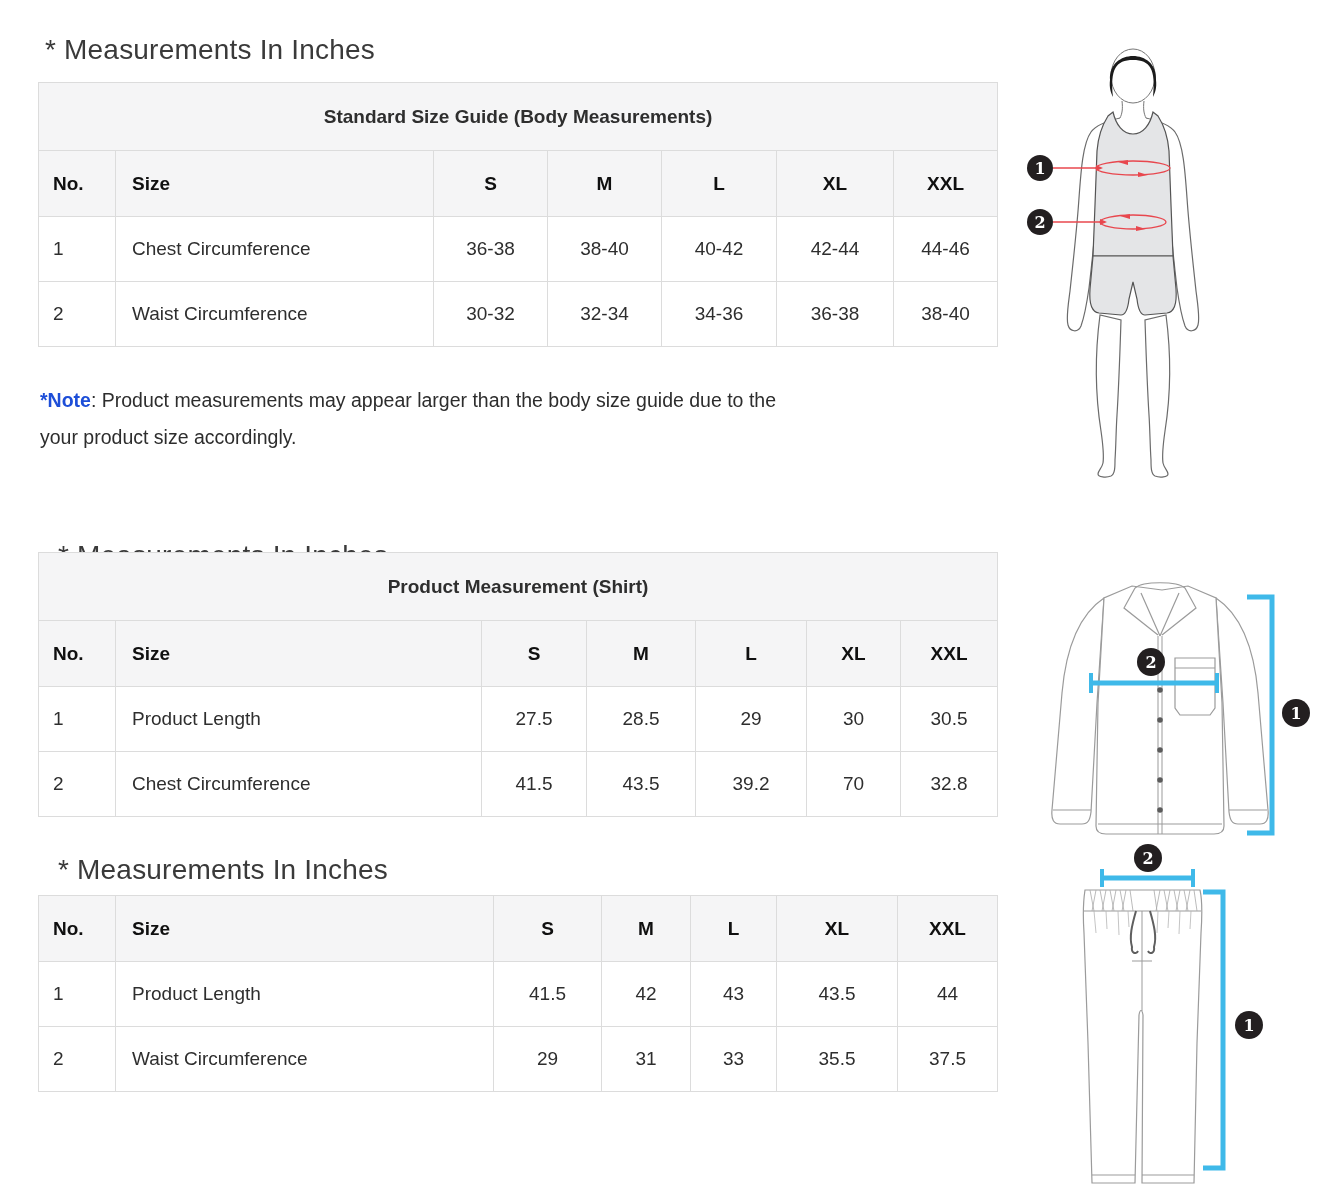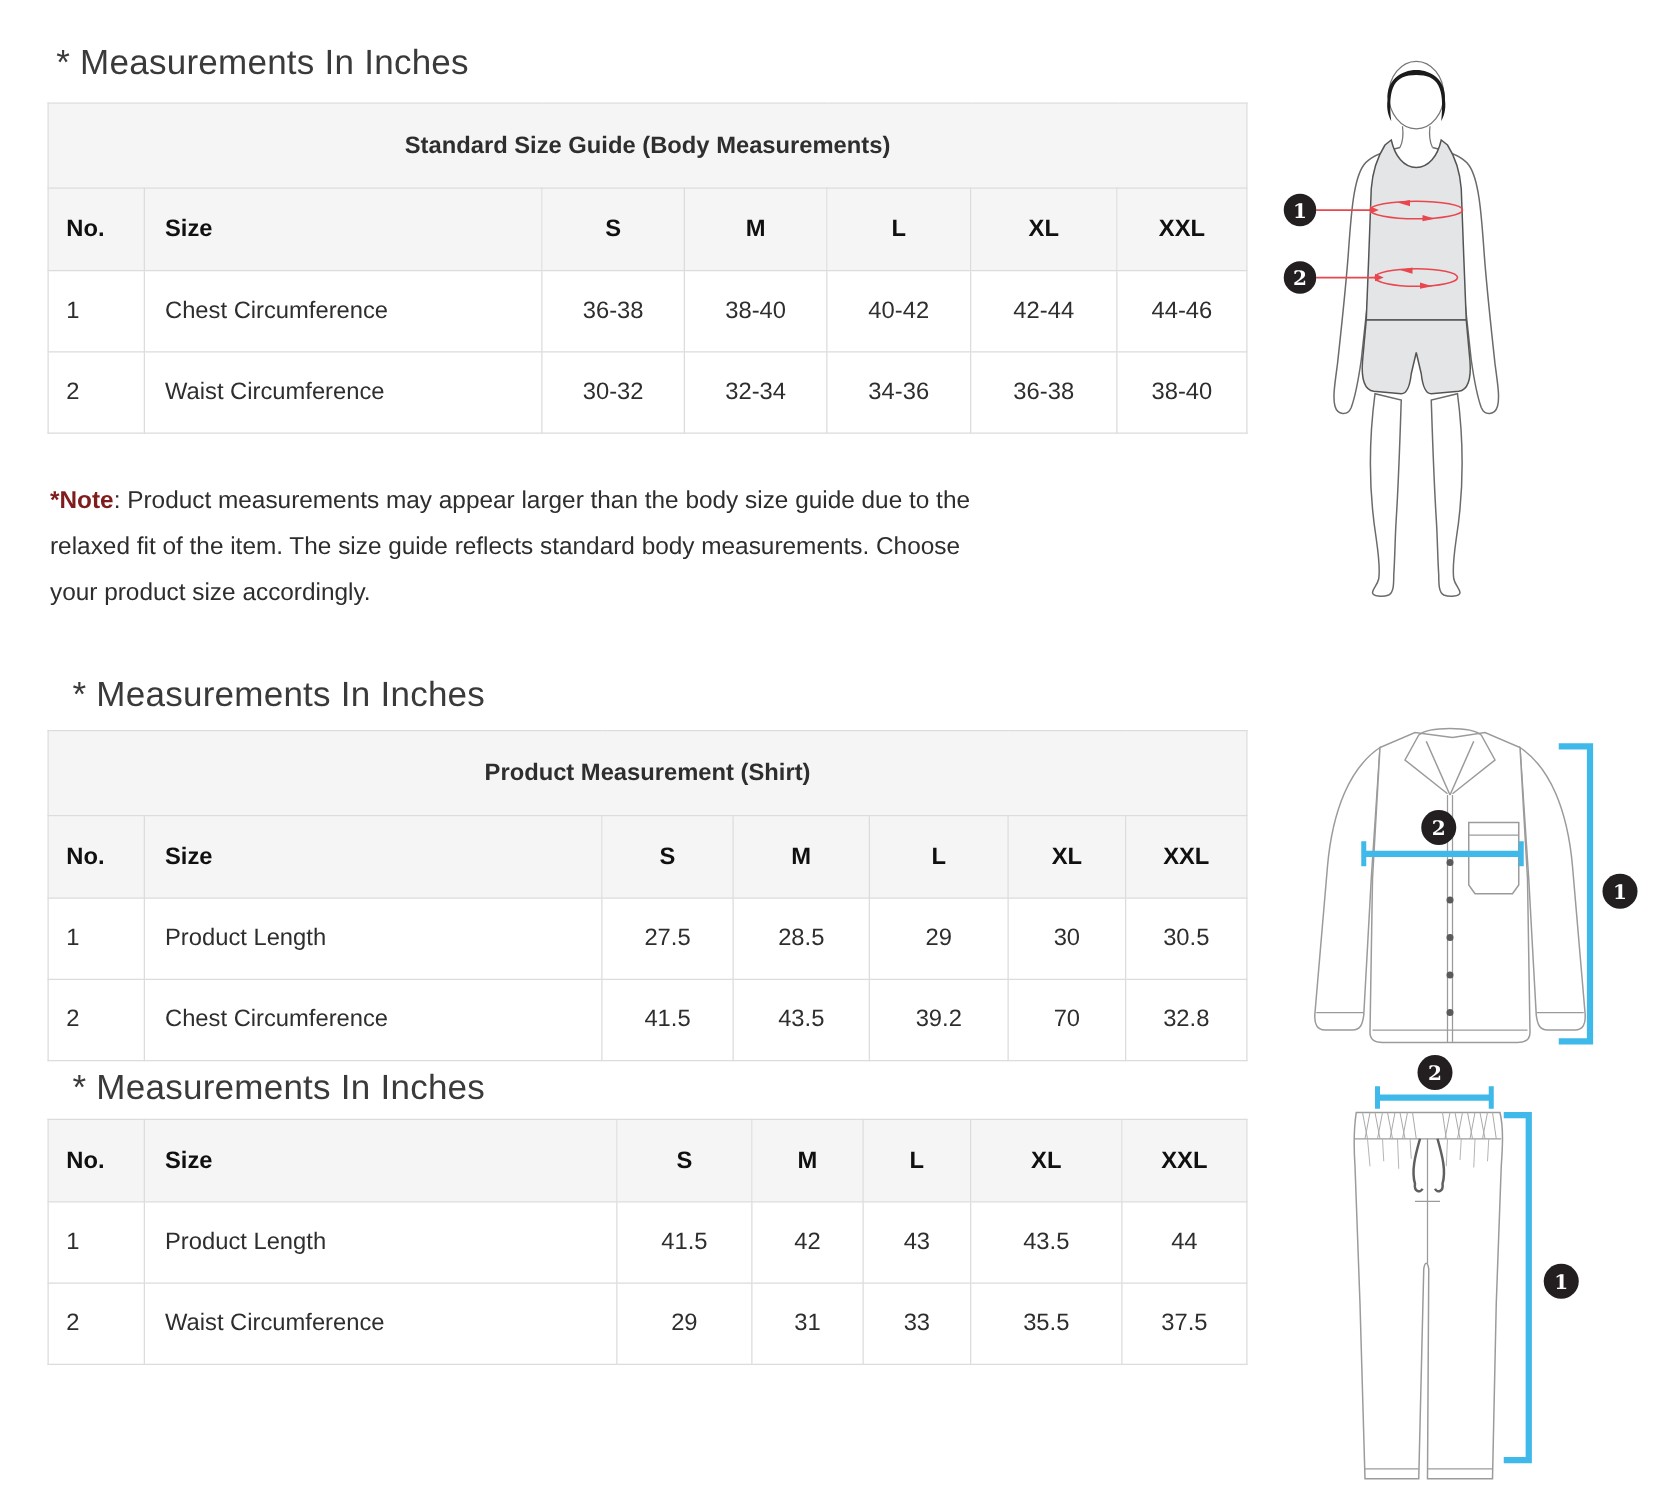--- a/index.html
+++ b/index.html
@@ -26,21 +26,21 @@
     background:#f5f5f6;font-weight:bold;color:#101010;height:63px;margin-top:44px;
   }
   tr.data td{height:62px;}
   td.c-no{padding-left:14px;text-align:left;}
   td.c-size{padding-left:16px;text-align:left;}
   td.c-val{text-align:center;}
   .note{
     position:absolute;left:40px;top:382px;width:960px;font-size:19.5px;
     line-height:37px;color:#2d2d2d;
   }
-  .note b{color:#7f1d1d;text-align:center;}
+  .note b{color:#1d4ed8;text-align:center;}
   .fig{position:absolute;}
   .mk-num{
     font-family:"DejaVu Serif", serif;font-weight:bold;font-size:16px;fill:#ffffff;
     text-anchor:middle;
   }
 </style>
 </head>
 <body>
 
 <div id="stage">
@@ -86,27 +86,26 @@
       <td class="c-val">32-34</td>
       <td class="c-val">34-36</td>
       <td class="c-val">36-38</td>
       <td class="c-val">38-40</td>
     </tr>
   </tbody>
     </table>
 
   <div class="note">
     <div><b>*Note</b><span>: Product measurements may appear larger than the body size guide due to the</span></div>
-    <div>relaxed fit of the item. The size guide reflects standard body measurements. Choose</div>
     <div>your product size accordingly.</div>
   </div>
 
   <div class="inches-label" style="left:58px;top:540px;">* Measurements In Inches</div>
 
-  <table class="size-table" style="left:38px;top:584px;width:959px;">
+  <table class="size-table" style="left:38px;top:552px;width:959px;">
     <colgroup>
       <col style="width:77px">
         <col style="width:366px">
         <col style="width:105px">
       <col style="width:109px">
         <col style="width:111px">
         <col style="width:94px">
         <col style="width:97px">
     </colgroup>
     <tbody>

